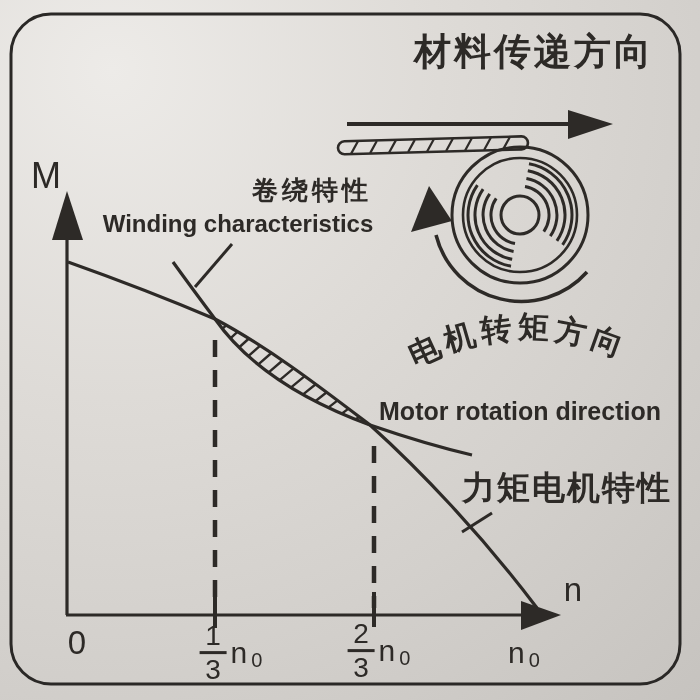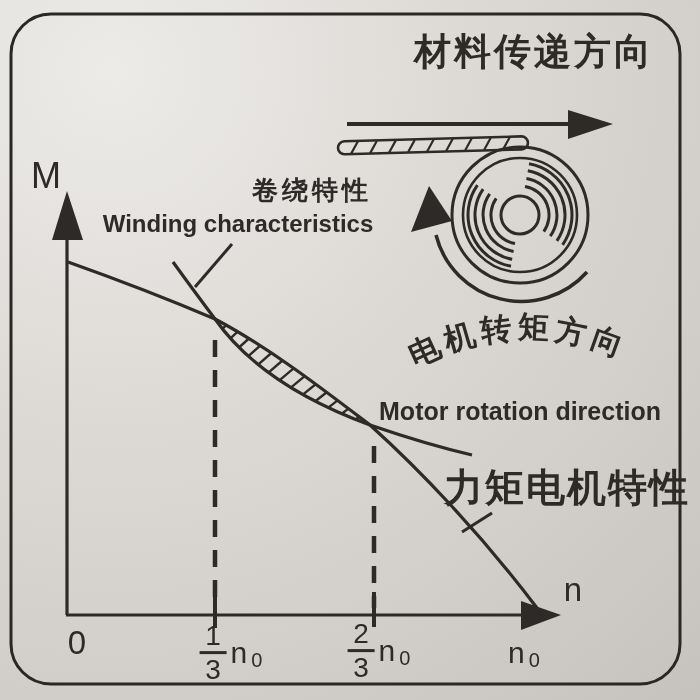--- a/index.html
+++ b/index.html
@@ -15,21 +15,21 @@
     color:#2d2a27;white-space:nowrap;line-height:1;
     font-family:"Liberation Sans",sans-serif;
   }
   .cn{font-weight:700;}
   .en{font-weight:600;}
   .t-title-cn{font-size:37px;letter-spacing:3px;margin-left:12px;}
   .t-title-en{font-size:25px;}
   .t-wind-cn{font-size:26px;letter-spacing:4px;font-family:Liberation Mono, monospace;}
   .t-wind-en{font-size:24px;}
   .t-motdir-en{font-size:25px;}
-  .t-motcurve-cn{font-size:39px;letter-spacing:2px;}
+  .t-motcurve-cn{font-size:33px;letter-spacing:2px;}
   .t-axis{font-size:36px;}
   .t-n{font-size:33px;}
   .t-zero{font-size:33px;}
   .tick-group{display:flex;align-items:center;gap:4px;}
   .frac{display:flex;flex-direction:column;align-items:center;}
   .frac .num,.frac .den{font-size:28px;line-height:1.05;}
   .frac .bar{width:27px;height:3px;background:#2d2a27;margin:1px 0;}
   .unit{font-size:30px;}
   .sub{font-size:20px;margin-top:14px;}
   .arc-text{font-size:31px;font-weight:700;letter-spacing:5px;fill:#2d2a27;

